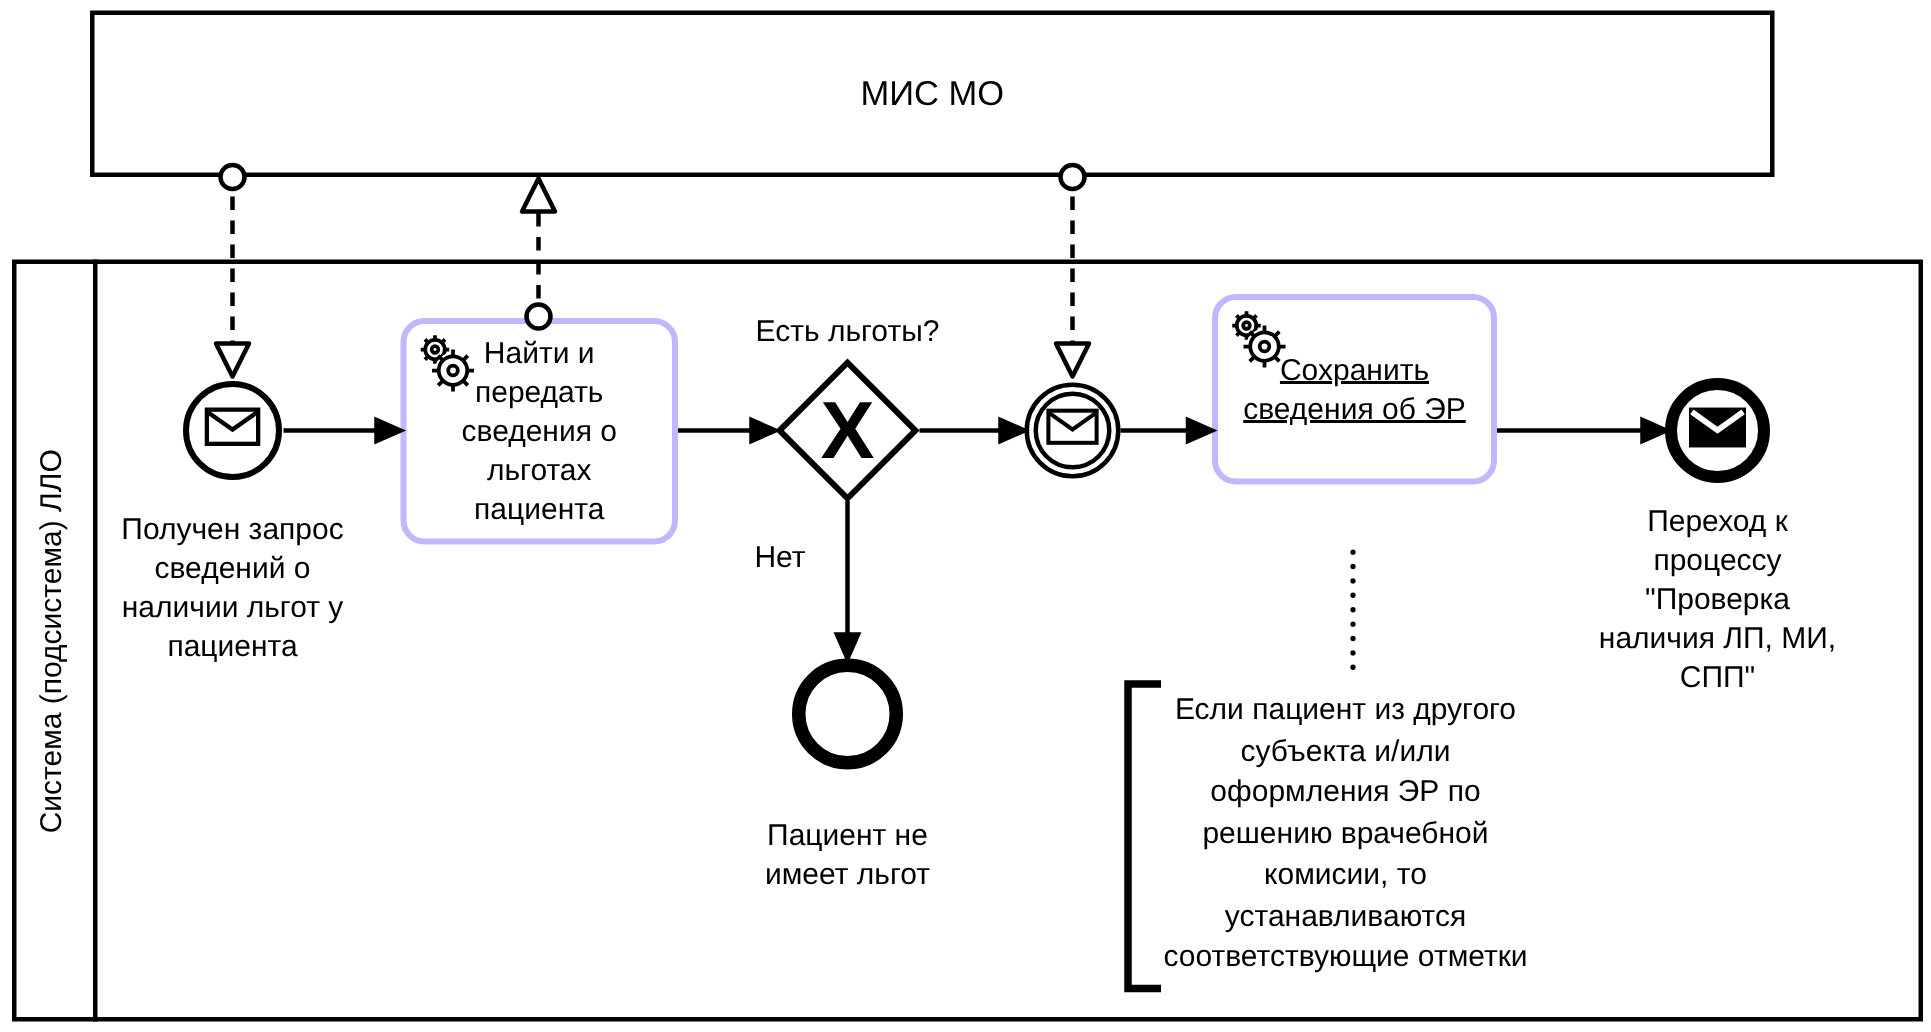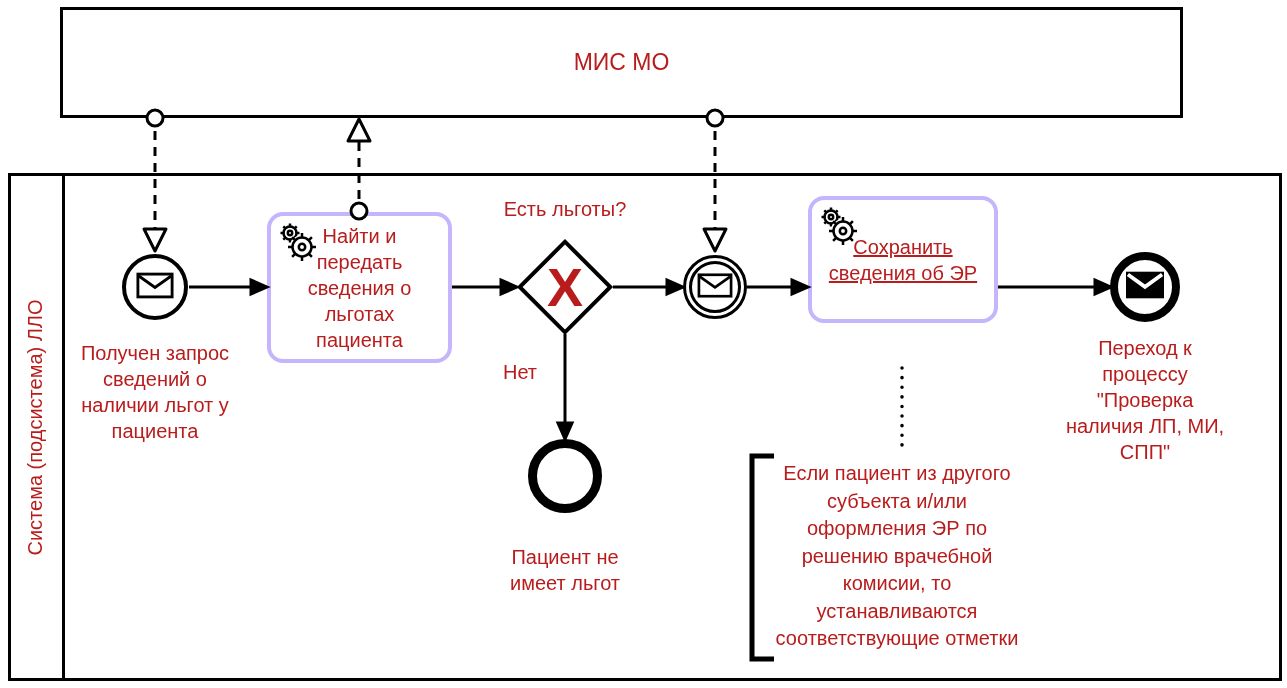--- a/index.html
+++ b/index.html
@@ -1,18 +1,18 @@
 <!DOCTYPE html>
 <html><head>
 <meta charset="utf-8">
 <style>
   html,body{margin:0;padding:0;background:#ffffff;}
   .canvas{
     position:relative;width:1287px;height:688px;background:#ffffff;
-    font-family:"Liberation Sans","DejaVu Sans",sans-serif;color:#b91c1c;overflow:hidden;
+    font-family:"Liberation Sans","DejaVu Sans",sans-serif;color:#000000;overflow:hidden;
   }
   .pool{position:absolute;border:3px solid #000;background:#fff;box-sizing:border-box;}
   .pool-title{position:absolute;text-align:center;font-size:23px;}
   .lane-band{position:absolute;display:flex;align-items:center;justify-content:center;}
   .lane-band .vtext{transform:rotate(-90deg);white-space:nowrap;font-size:20px;}
   .lane-divider{position:absolute;width:3px;background:#000;}
   .task{
     position:absolute;border:4px solid #c4b5fd;border-radius:16px;background:#fff;
     box-sizing:border-box;display:flex;align-items:center;justify-content:center;
     text-align:center;font-size:20px;line-height:26px;
@@ -81,21 +81,21 @@
     </span>
     <span style="white-space:pre-line;">Найти и
 передать
 сведения о
 льготах
 пациента</span>
   </div>
 
   <div class="gateway node" style="left:531px;top:253px;width:68px;height:68px;"></div>
   <div class="gw-marker node" style="left:531px;top:253px;width:68px;height:68px;">X</div>
-  <div class="lbl" style="left:465px;top:196px;width:200px;">Есть льготы?</div>
+  <div class="lbl" style="left:465px;top:208px;width:200px;">Есть льготы?</div>
   <div class="lbl lbl-right" style="left:490px;top:359px;width:60px;">Нет</div>
 
   <div class="event ev-end node" style="left:528px;top:439px;width:74px;height:74px;"></div>
   <div class="lbl" style="left:475px;top:544px;width:180px;">Пациент не
 имеет льгот</div>
 
   <div class="event ev-catch-outer node" style="left:683px;top:255px;width:64px;height:64px;">
     <div class="ev-catch-inner">
       <span>
         <svg width="38" height="25" viewBox="0 0 40 28">

